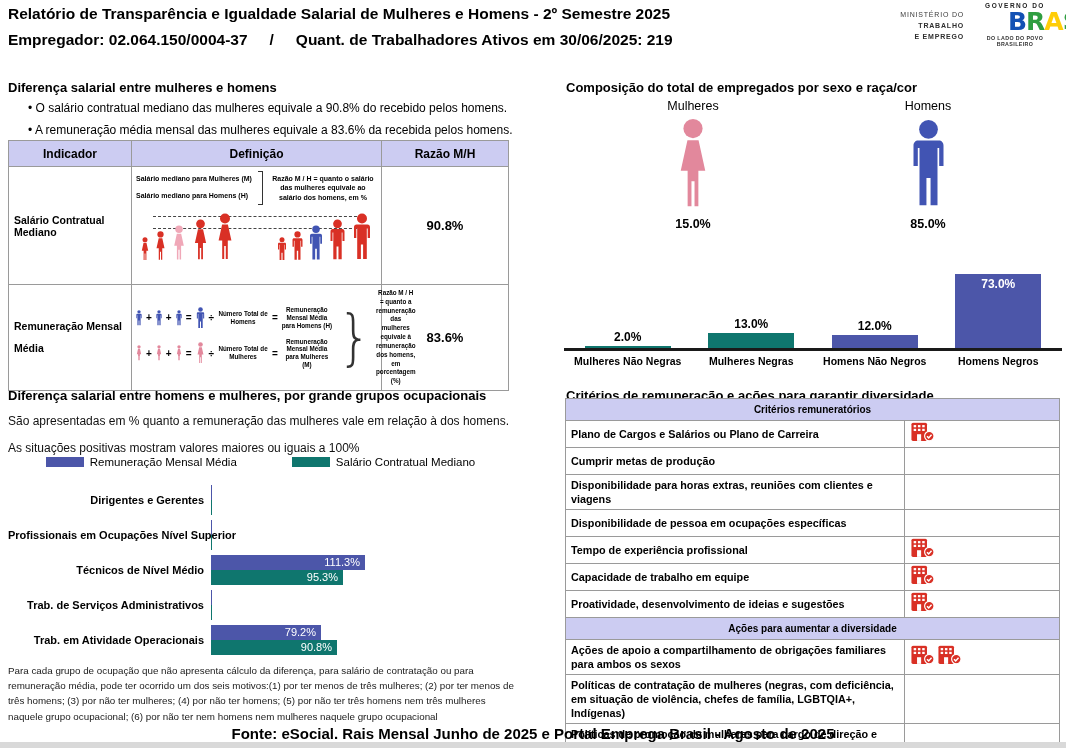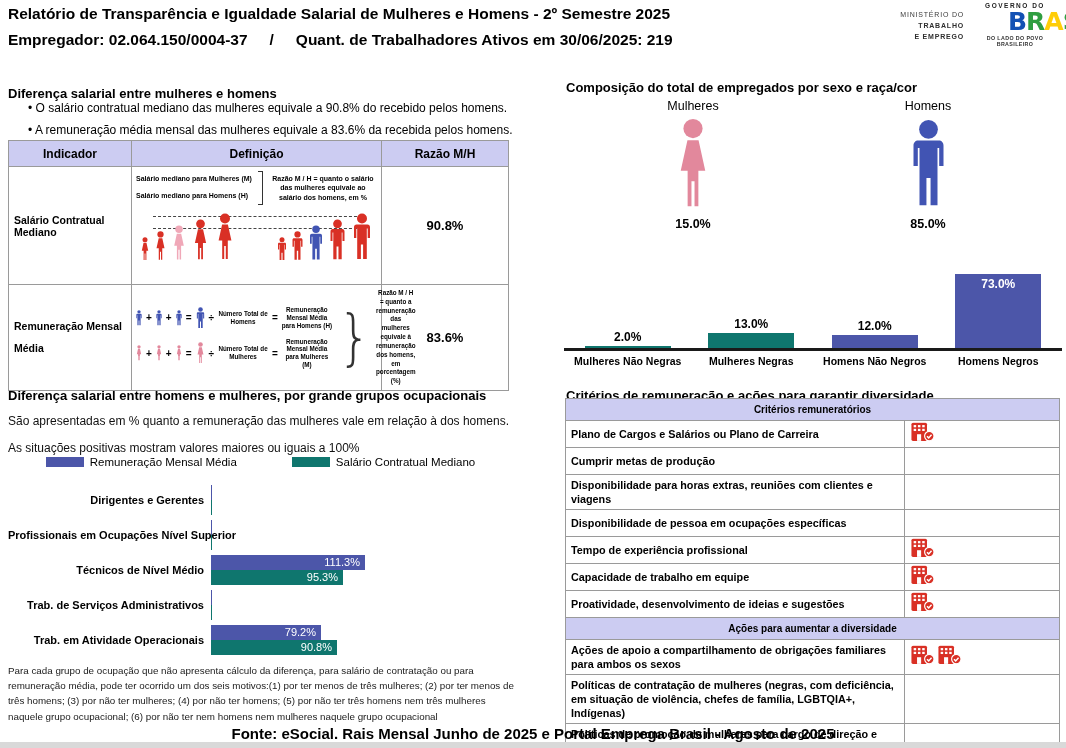--- a/index.html
+++ b/index.html
@@ -137,21 +137,21 @@
   <div>MINISTÉRIO DO</div>
   <div class="b">TRABALHO</div>
   <div class="b">E EMPREGO</div>
 </div>
 <div class="abs govlogo">
   <div class="gtop">GOVERNO DO</div>
   <div class="gname"><span style="color:#1351b4">B</span><span style="color:#2f9e41">R</span><span style="color:#ffcd07">A</span><span style="color:#2f9e41">S</span><span style="color:#e52207">I</span><span style="color:#1351b4">L</span></div>
   <div class="gtag">DO LADO DO POVO BRASILEIRO</div>
 </div>
 
-<div class="abs sec-title" style="left:8px; top:86px;">Diferença salarial entre mulheres e homens</div>
+<div class="abs sec-title" style="left:8px; top:80px;">Diferença salarial entre mulheres e homens</div>
 <div class="abs bullet" style="top:101px;">O salário contratual mediano das mulheres equivale a 90.8% do recebido pelos homens.</div>
 <div class="abs bullet" style="top:123px;">A remuneração média mensal das mulheres equivale a 83.6% da recebida pelos homens.</div>
 
 <table class="ind">
   <colgroup>
       <col style="width:123px">
       <col style="width:250px">
       <col style="width:127px">
     </colgroup>
   <tbody>

